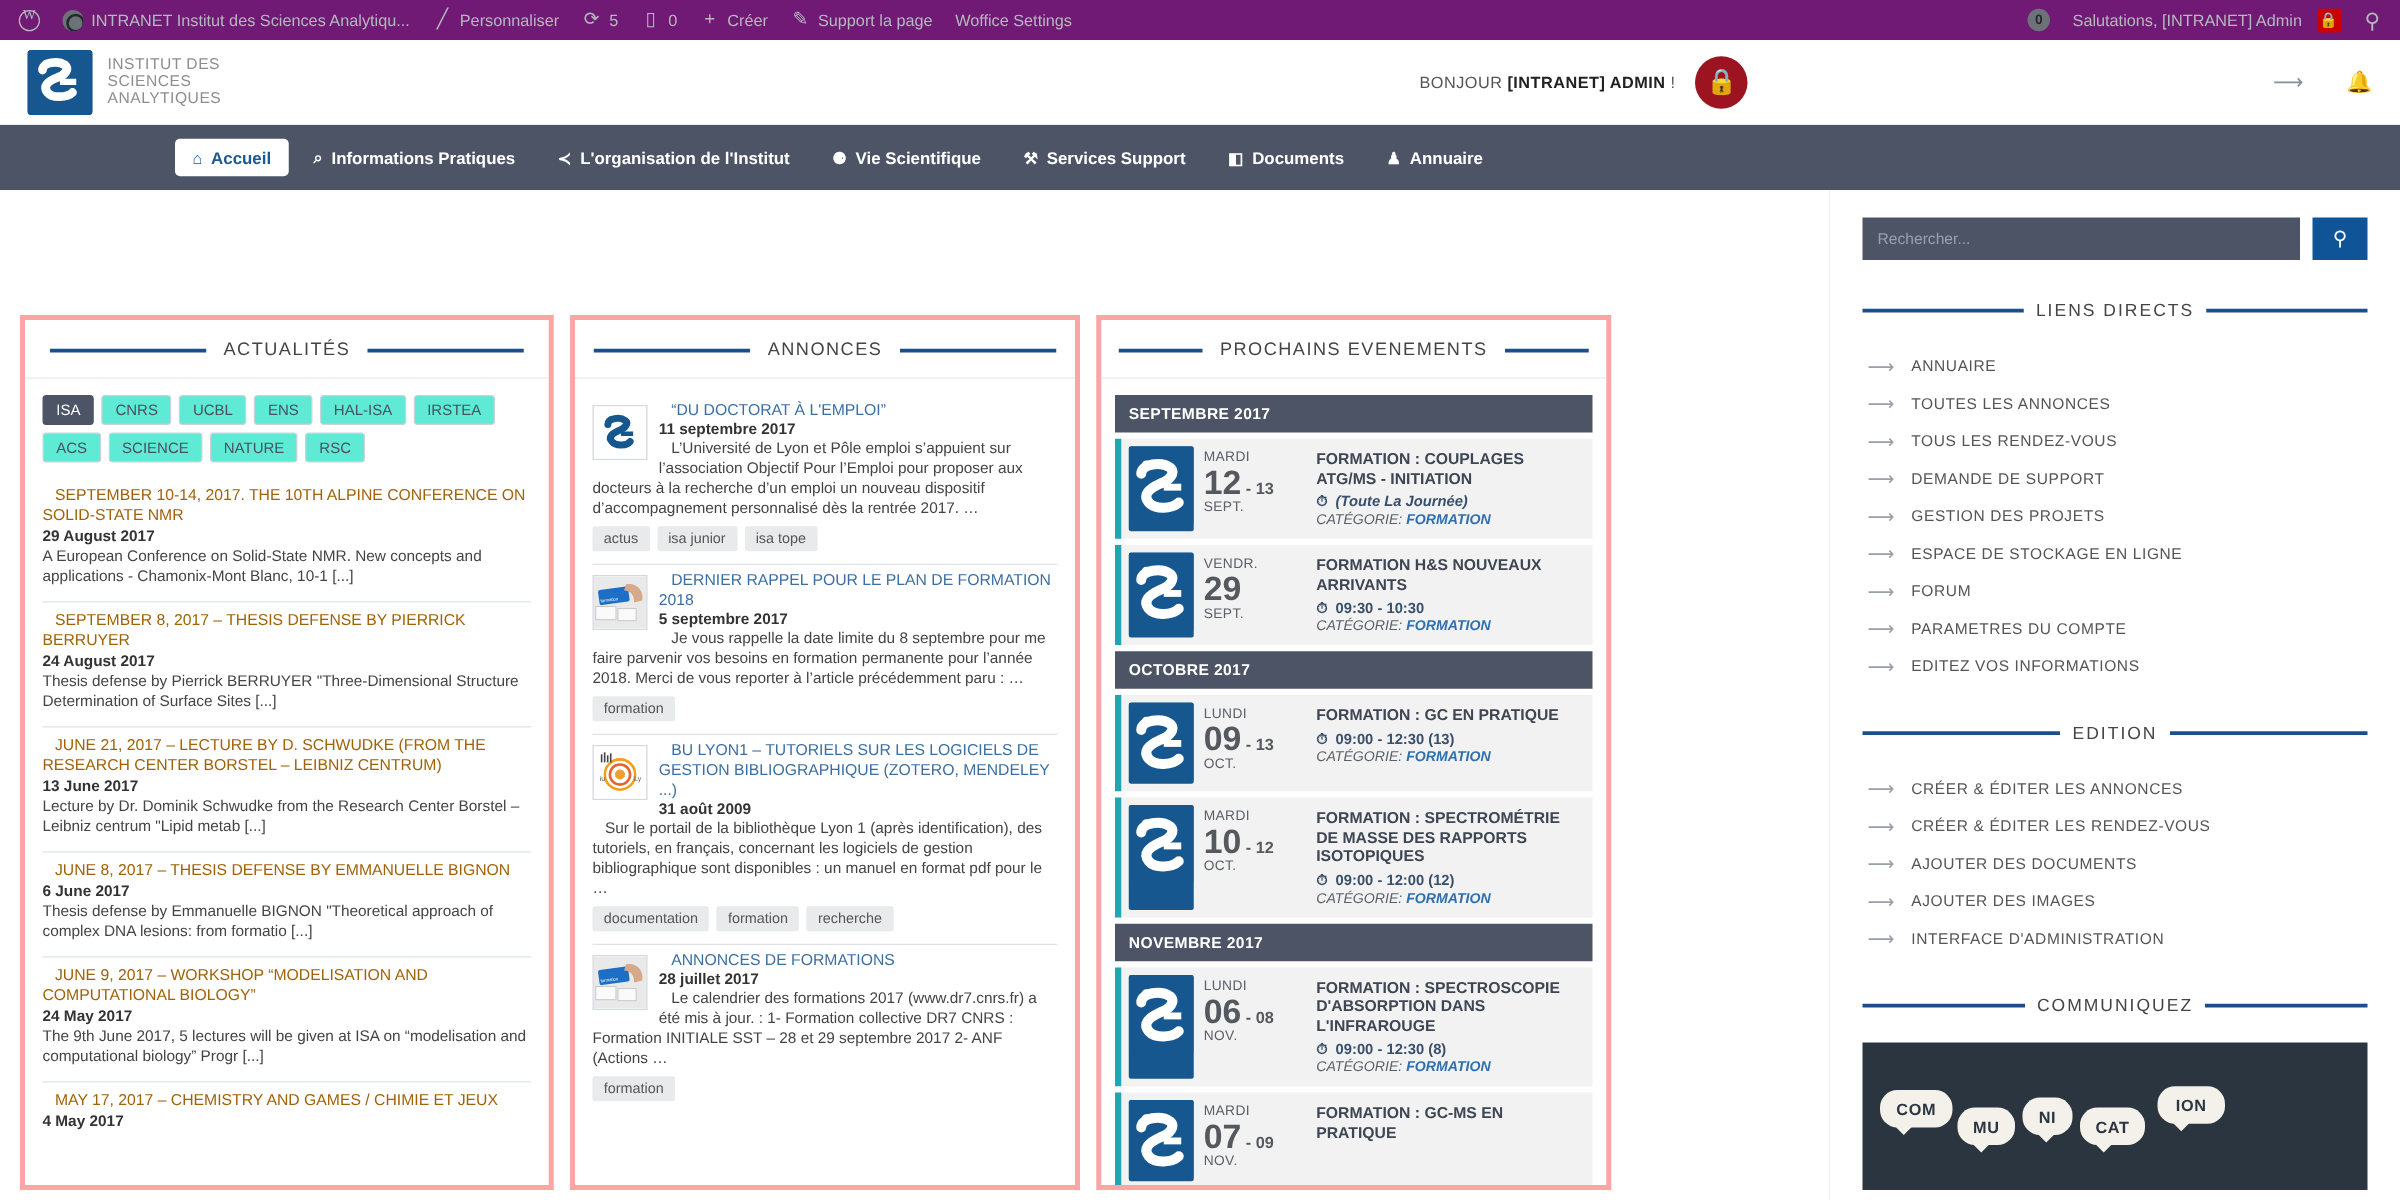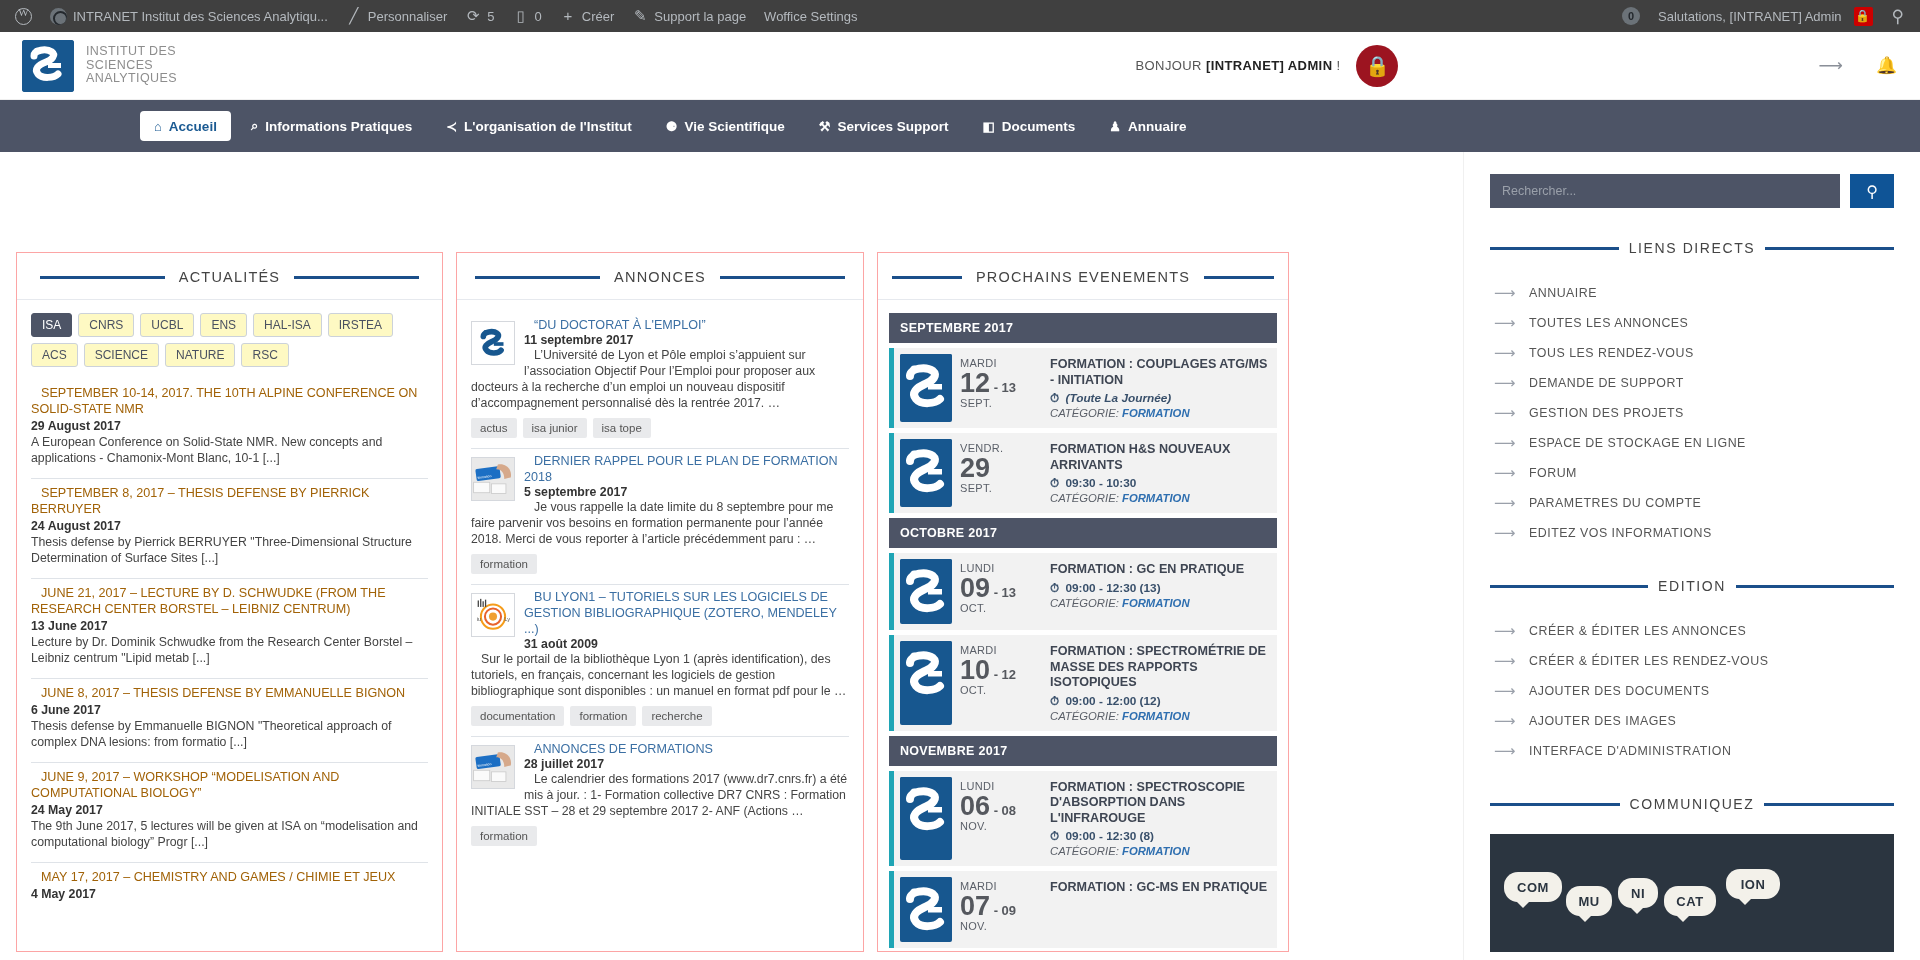--- a/index.html
+++ b/index.html
@@ -6,21 +6,21 @@
   html, body { width: 1920px; height: 960px; overflow: hidden; }
   body {
     font-family: "Liberation Sans", sans-serif;
     background: #ffffff;
     color: #333;
     font-size: 13px;
   }
 
   
   .wpadminbar {
-    height: 32px; background: #404040; color: #b4b9be;
+    height: 32px; background: #701a75; color: #b4b9be;
     display: flex; align-items: center; font-size: 13px;
     padding: 1px 6px; position: relative; z-index: 100;
   }
   .ab-item {
     display: flex; align-items: center; gap: 6px;
     padding: 0 9px; height: 32px; color: #b4b9be; white-space: nowrap;
     cursor: pointer;
   }
   .ab-icon { display: inline-block; width: 16px; height: 16px; line-height: 16px;
              text-align: center; font-size: 15px; color: #b4b9be; flex: none; }
@@ -101,21 +101,21 @@
   
   .page {
     display: flex; height: calc(960px - 32px - 68px - 52px);
     background: #fff; overflow: hidden;
   }
   .content-col { width: 1463px; position: relative; background: #fff; }
   .hero-strip { height: 100px; background: #fff; }
 
   .widgets { display: flex; gap: 13px; padding: 0 16px; }
   .widget {
-    border: 1px solid #fca5a5; background: #fff; display: flex; flex-direction: column;
+    border: 4px solid #fca5a5; background: #fff; display: flex; flex-direction: column;
     height: 700px; overflow: hidden;
   }
   .w-actu { width: 427px; }
   .w-anno { width: 408px; }
   .w-even { width: 412px; }
 
   .widget-head {
     display: flex; align-items: center; justify-content: center; gap: 14px;
     padding: 16px 14px 14px; border-bottom: 1px solid #e6e9ee;
   }
@@ -123,21 +123,21 @@
   .wh-title {
     color: #444; font-size: 14.5px; letter-spacing: 1.2px; text-transform: uppercase;
     white-space: nowrap;
   }
   .widget-body { padding: 13px 14px; overflow: hidden; flex: 1 1 auto; }
 
   
   .chips { display: flex; flex-wrap: wrap; gap: 6px; margin-bottom: 12px; }
   .chip {
     border: 1px solid #ccd2da; border-radius: 3px; padding: 4px 10px;
-    font-size: 12px; color: #4a5160; background: #fef9c3; cursor: pointer;
+    font-size: 12px; color: #4a5160; background: #5eead4; cursor: pointer;
   }
   .chip.active { background: #4d5466; border-color: #4d5466; color: #fff; }
 
   .news-item { padding: 6px 0 12px; border-bottom: 1px solid #dfe3e8; }
   .news-item:last-child { border-bottom: none; }
   .news-title {
     color: #a16207; font-size: 12.6px; line-height: 16px; text-transform: uppercase;
     text-indent: 10px; cursor: pointer;
   }
   .news-date { font-weight: bold; font-size: 12.3px; color: #333; margin-top: 2px; }

